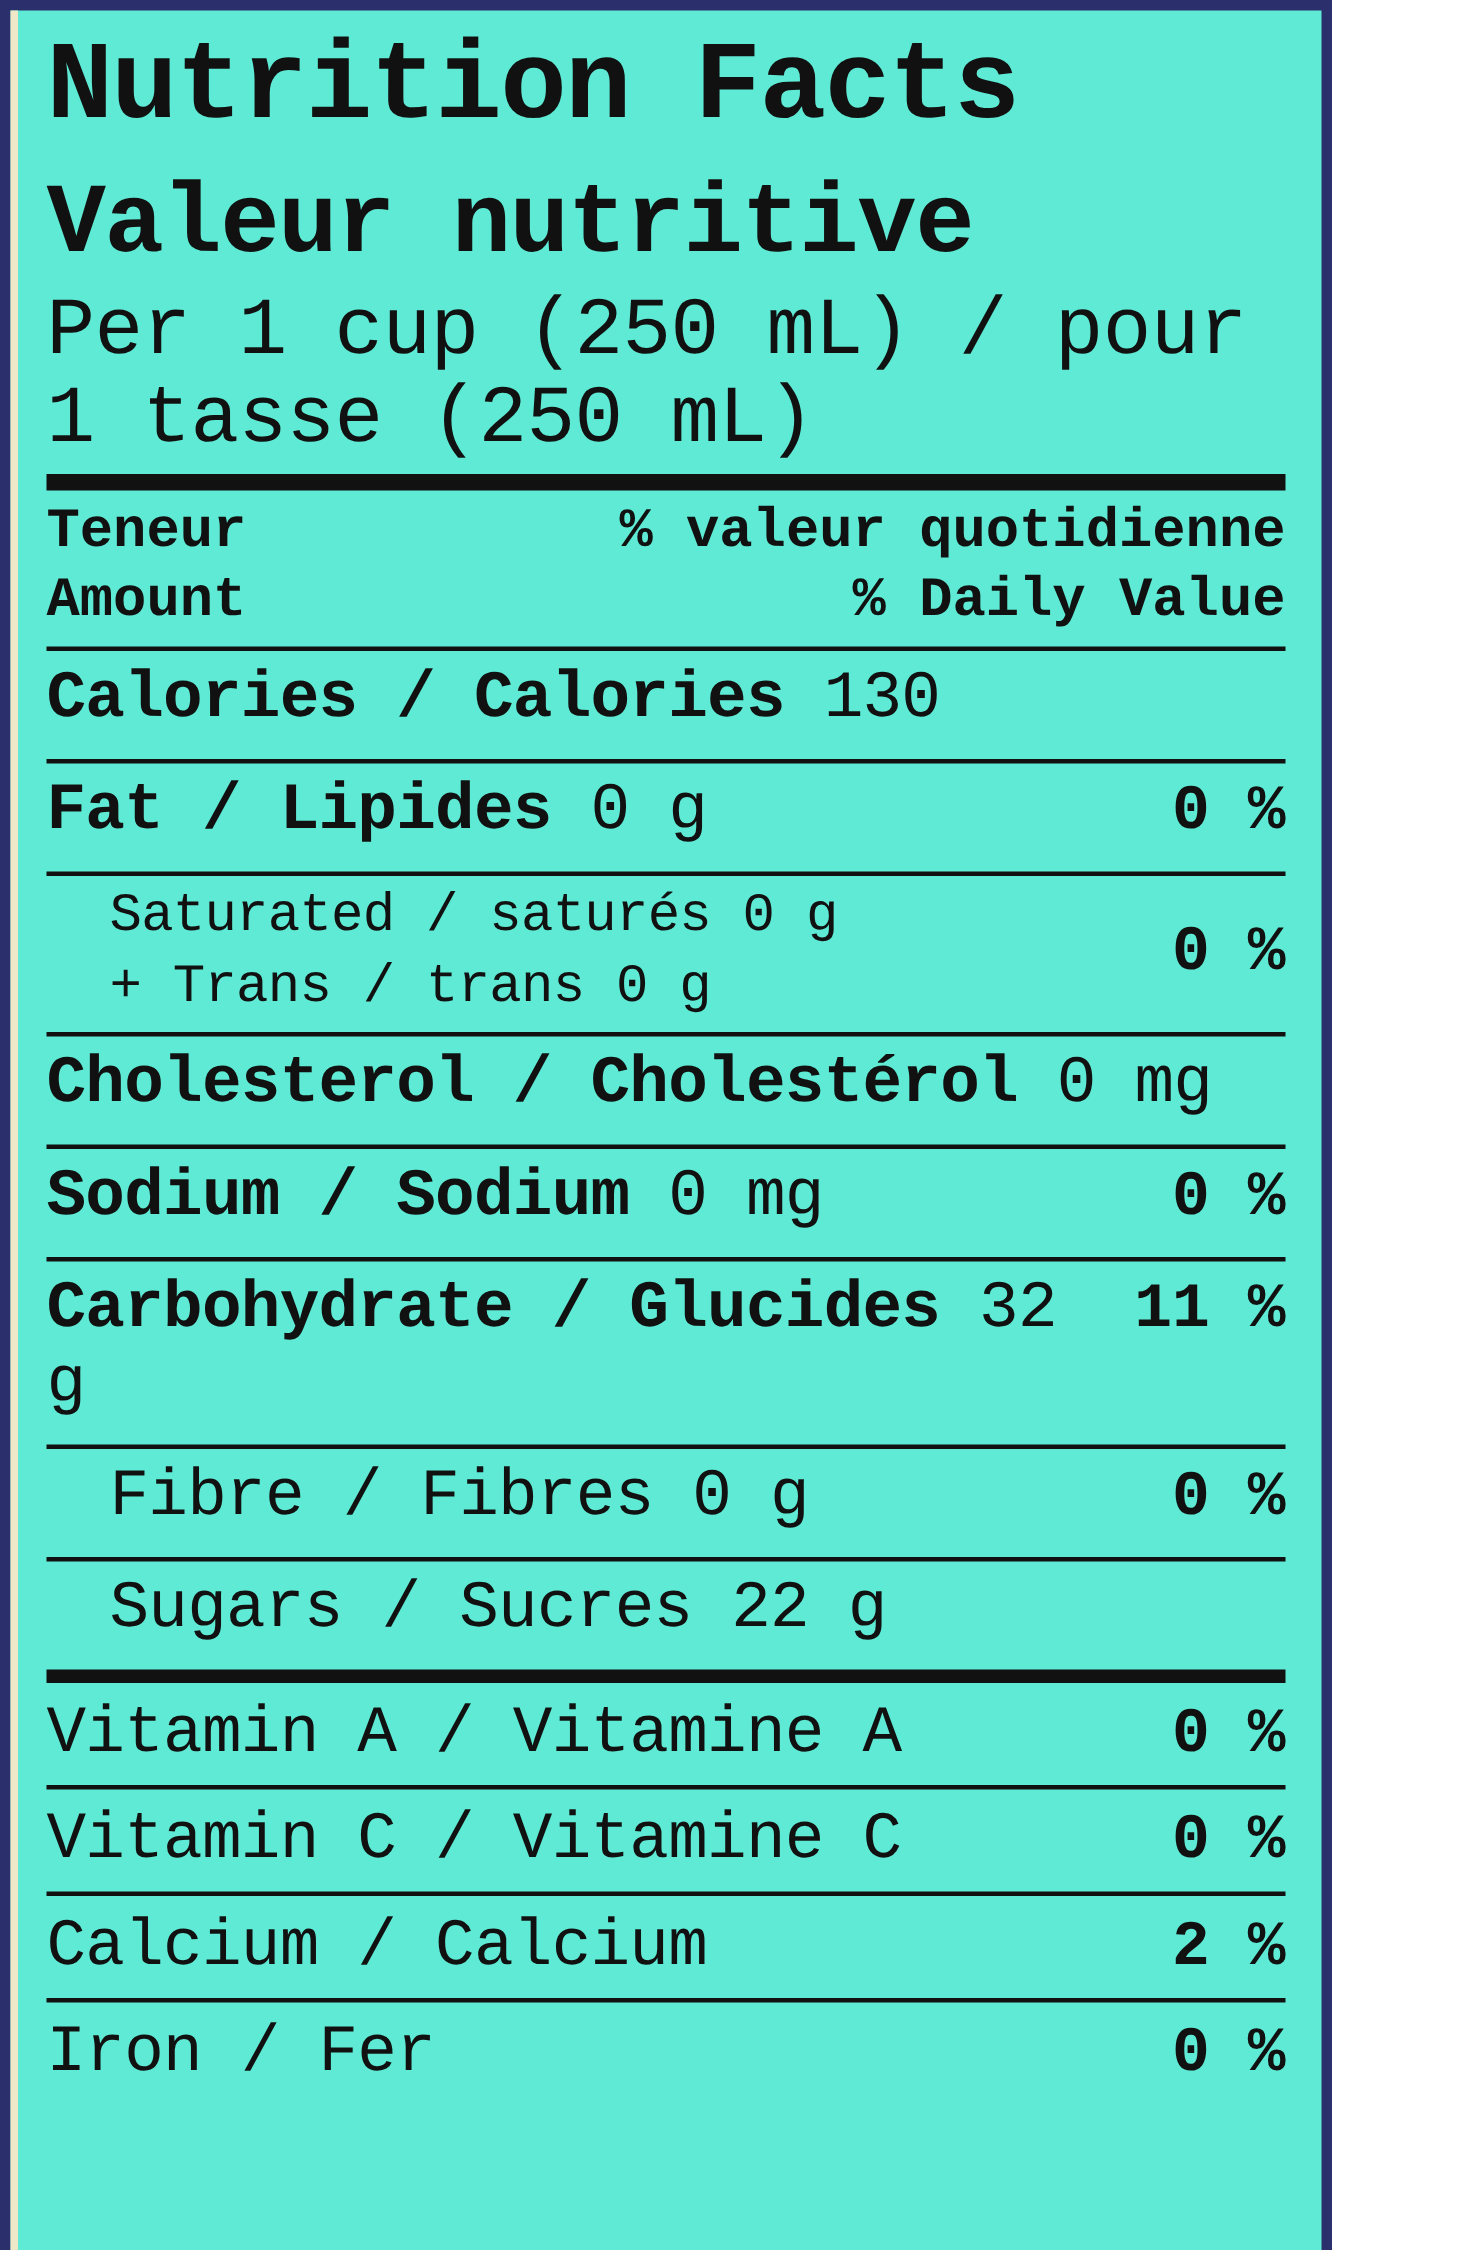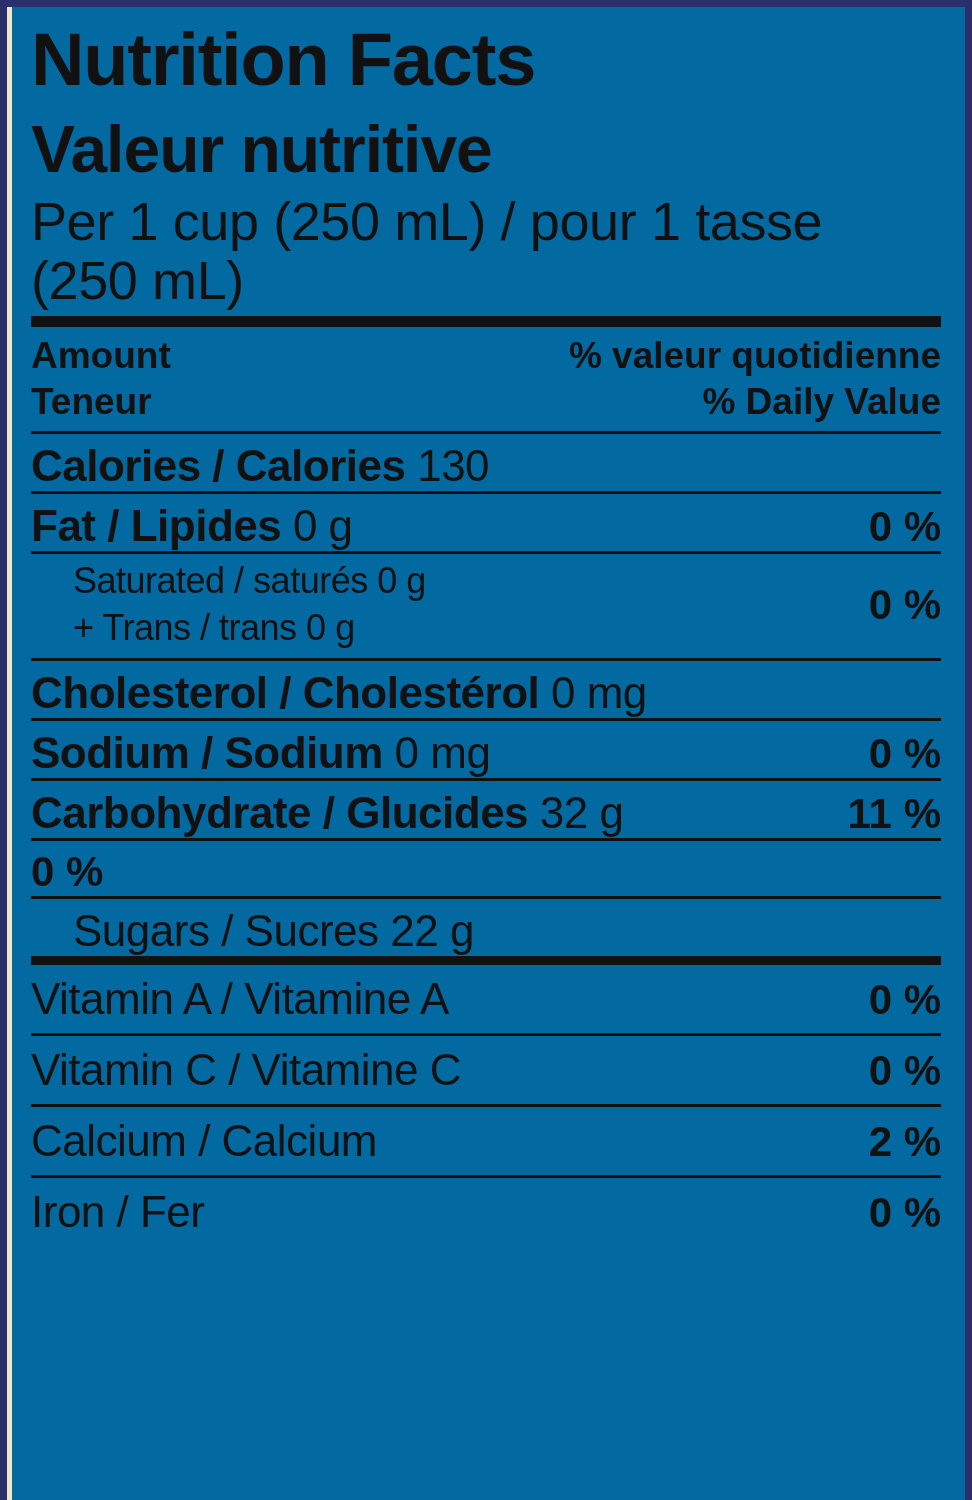--- a/index.html
+++ b/index.html
@@ -9,28 +9,29 @@
   }
   body {
     width: 972px;
     height: 1500px;
     font-family: "Liberation Sans", sans-serif;
     color: #111111;
     overflow: hidden;
   }
   .panel {
     position: relative;
-    width: 972px;
+    width: 888px;
     height: 1500px;
     box-sizing: border-box;
-    background: #0369a1;
+    background: #5eead4;
     border-left: 7px solid #2b2f6b;
     border-right: 7px solid #2b2f6b;
     border-top: 7px solid #2b2f6b;
     border-bottom: 0;
+    font-family: Liberation Mono, monospace;
   }
   .edge-yellow-left {
     position: absolute;
     left: 0; top: 0; bottom: 0;
     width: 5px;
     background: #efe8c8;
   }
   .inner {
     position: absolute;
     left: 0; right: 0; top: 0;
@@ -69,21 +70,21 @@
     align-items: flex-start;
     padding: 6px 0 6px 0;
   }
   .dv-head .left { font-size: 37px; font-weight: bold; line-height: 1.24; }
   .dv-head .right { font-size: 37px; font-weight: bold; line-height: 1.24; text-align: right; }
 
   .row {
     display: flex;
     align-items: baseline;
     justify-content: space-between;
-    padding: 7px 0 0 0;
+    padding: 7px 0 15px 0;
   }
   .row .label { font-size: 44px; letter-spacing: -0.5px; }
   .row .label .b { font-weight: bold; }
   .row .val { font-size: 42px; font-weight: bold; white-space: nowrap; }
   .row.indent .label { padding-left: 42px; }
 
   .two-line {
     display: flex;
     align-items: center;
     justify-content: space-between;
@@ -115,22 +116,22 @@
   <div class="inner">
 
     <div class="title-en">Nutrition Facts</div>
     <div class="title-fr">Valeur nutritive</div>
     <div class="serving">Per 1 cup (250 mL) / pour 1 tasse (250 mL)</div>
 
     <div class="rule-thick"></div>
 
     <div class="dv-head">
       <div class="left">
+        <div>Teneur</div>
         <div>Amount</div>
-        <div>Teneur</div>
       </div>
       <div class="right">
         <div>% valeur quotidienne</div>
         <div>% Daily Value</div>
       </div>
     </div>
 
     <div class="rule-thin"></div>
 
     <div class="row">
@@ -172,20 +173,21 @@
     <div class="rule-thin"></div>
 
     <div class="row">
       <div class="label"><span class="b">Carbohydrate / Glucides</span><span> 32 g</span></div>
       <div class="val">11 %</div>
     </div>
 
     <div class="rule-thin"></div>
 
     <div class="row indent">
+      <div class="label"><span>Fibre / Fibres 0 g</span></div>
       <div class="val">0 %</div>
     </div>
 
     <div class="rule-thin"></div>
 
     <div class="row indent">
       <div class="label"><span>Sugars / Sucres 22 g</span></div>
       <div class="val"></div>
     </div>
 

